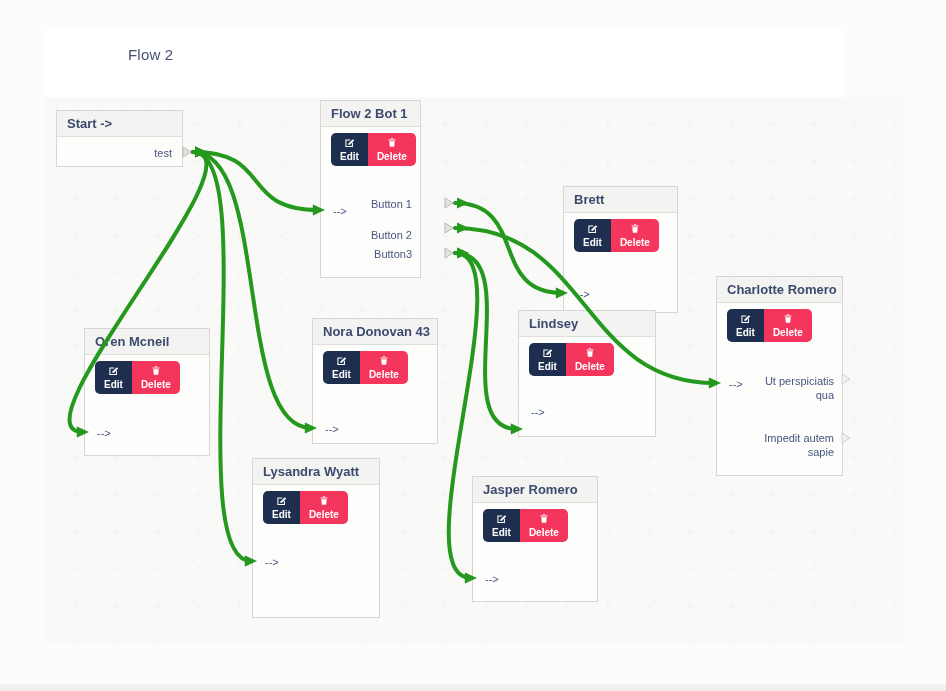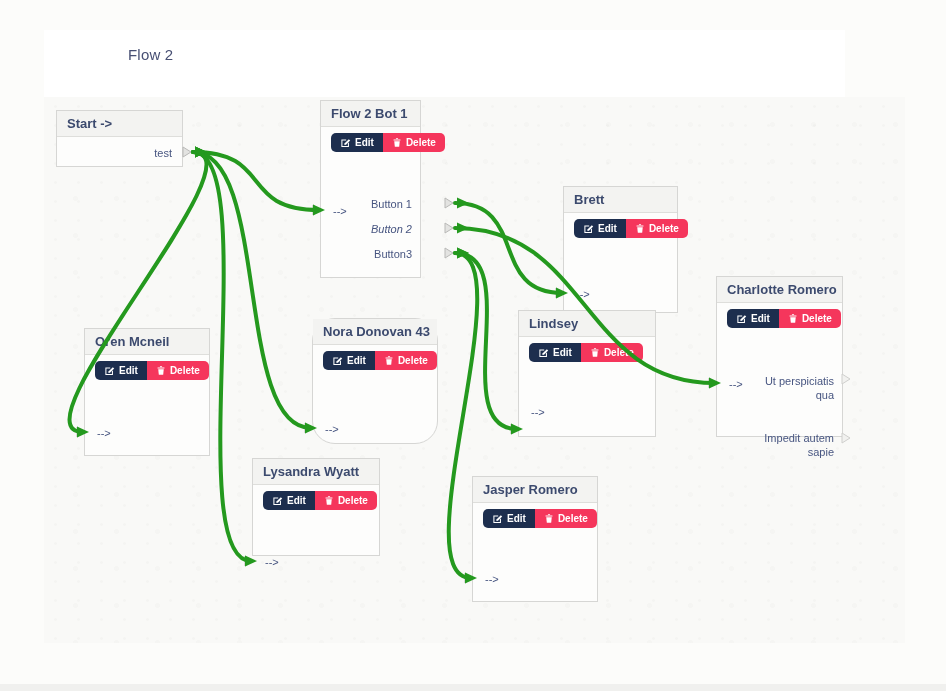--- a/index.html
+++ b/index.html
@@ -37,20 +37,21 @@
     padding:5px 10px 5px 10px;
     font-size:13px;font-weight:700;color:#3c4a6e;
     white-space:nowrap;overflow:hidden;
   }
   .btn-row{position:absolute;left:10px;display:flex;}
   .btn{
     display:inline-flex;align-items:center;gap:4px;
     font-size:10px;font-weight:700;color:#ffffff;
     padding:4px 9px;line-height:1;cursor:pointer;border:none;
     font-family:"Liberation Sans", sans-serif;
+    flex-direction:column;
   }
   .btn svg{display:block;}
   .btn-edit{border-radius:5px 0 0 5px;}
   .btn-delete{border-radius:0 5px 5px 0;}
   .port-label{
     position:absolute;font-size:11px;color:#475580;line-height:14px;
     white-space:nowrap;
   }
   .port-label.right{text-align:right;white-space:normal;}
   svg#wires{position:absolute;left:0;top:0;z-index:6;pointer-events:none;}
@@ -85,21 +86,21 @@
               <path fill="#fff" d="M6.3 1.2h3.4v1.4H6.3z"></path>
               <path fill="#fff" d="M2.5 3.2h11v1.6h-11z"></path>
               <path fill="#fff" d="M3.6 5.8h8.8l-.9 9H4.5z"></path>
             </svg>
           </span>
           <span>Delete</span>
         </button>
       </div>
       <div class="port-label" style="top: 103px; left: 12px;">--&gt;</div>
       <div class="port-label right" style="top: 96px; right: 8px;">Button 1</div>
-      <div class="port-label right" style="top: 121px; right: 8px; font-style: italic;">Button 2</div>
+      <div class="port-label right" style="top: 127px; right: 8px;">Button 2</div>
       <div class="port-label right" style="top: 146px; right: 8px;">Button3</div>
     </div>
     <div class="node" style="left: 519px; top: 89px; width: 115px; height: 127px;">
       <div class="node-header">Brett</div>
       <div class="btn-row" style="top: 32px;">
         <button class="btn btn-edit" style="background: rgb(29, 46, 78);">
           <span>
             <svg width="11" height="11" viewBox="0 0 16 16">
               <path fill="#fff" d="M2 3.5h7V5H3.5v8h8V8.5H13V14.5H2z"></path>
               <path fill="#fff" d="M6.8 9.2l6.1-6.1 1.9 1.9-6.1 6.1-2.4.5z"></path>
@@ -113,21 +114,21 @@
               <path fill="#fff" d="M6.3 1.2h3.4v1.4H6.3z"></path>
               <path fill="#fff" d="M2.5 3.2h11v1.6h-11z"></path>
               <path fill="#fff" d="M3.6 5.8h8.8l-.9 9H4.5z"></path>
             </svg>
           </span>
           <span>Delete</span>
         </button>
       </div>
       <div class="port-label" style="top: 100px; left: 12px;">--&gt;</div>
     </div>
-    <div class="node" style="left: 672px; top: 179px; width: 127px; height: 161px;">
+    <div class="node" style="left: 672px; top: 179px; width: 127px; height: 200px;">
       <div class="node-header">Charlotte Romero</div>
       <div class="btn-row" style="top: 32px;">
         <button class="btn btn-edit" style="background: rgb(29, 46, 78);">
           <span>
             <svg width="11" height="11" viewBox="0 0 16 16">
               <path fill="#fff" d="M2 3.5h7V5H3.5v8h8V8.5H13V14.5H2z"></path>
               <path fill="#fff" d="M6.8 9.2l6.1-6.1 1.9 1.9-6.1 6.1-2.4.5z"></path>
             </svg>
           </span>
           <span>Edit</span>
@@ -165,21 +166,21 @@
               <path fill="#fff" d="M6.3 1.2h3.4v1.4H6.3z"></path>
               <path fill="#fff" d="M2.5 3.2h11v1.6h-11z"></path>
               <path fill="#fff" d="M3.6 5.8h8.8l-.9 9H4.5z"></path>
             </svg>
           </span>
           <span>Delete</span>
         </button>
       </div>
       <div class="port-label" style="top: 97px; left: 12px;">--&gt;</div>
     </div>
-    <div class="node" style="left: 268px; top: 221px; width: 126px; height: 126px; border-radius: 23px;">
+    <div class="node" style="left: 268px; top: 221px; width: 126px; height: 126px;">
       <div class="node-header">Nora Donovan 43</div>
       <div class="btn-row" style="top: 32px;">
         <button class="btn btn-edit" style="background: rgb(29, 46, 78);">
           <span>
             <svg width="11" height="11" viewBox="0 0 16 16">
               <path fill="#fff" d="M2 3.5h7V5H3.5v8h8V8.5H13V14.5H2z"></path>
               <path fill="#fff" d="M6.8 9.2l6.1-6.1 1.9 1.9-6.1 6.1-2.4.5z"></path>
             </svg>
           </span>
           <span>Edit</span>
@@ -215,21 +216,21 @@
               <path fill="#fff" d="M6.3 1.2h3.4v1.4H6.3z"></path>
               <path fill="#fff" d="M2.5 3.2h11v1.6h-11z"></path>
               <path fill="#fff" d="M3.6 5.8h8.8l-.9 9H4.5z"></path>
             </svg>
           </span>
           <span>Delete</span>
         </button>
       </div>
       <div class="port-label" style="top: 94px; left: 12px;">--&gt;</div>
     </div>
-    <div class="node" style="left: 208px; top: 361px; width: 128px; height: 98px;">
+    <div class="node" style="left: 208px; top: 361px; width: 128px; height: 160px;">
       <div class="node-header">Lysandra Wyatt</div>
       <div class="btn-row" style="top: 32px;">
         <button class="btn btn-edit" style="background: rgb(29, 46, 78);">
           <span>
             <svg width="11" height="11" viewBox="0 0 16 16">
               <path fill="#fff" d="M2 3.5h7V5H3.5v8h8V8.5H13V14.5H2z"></path>
               <path fill="#fff" d="M6.8 9.2l6.1-6.1 1.9 1.9-6.1 6.1-2.4.5z"></path>
             </svg>
           </span>
           <span>Edit</span>

